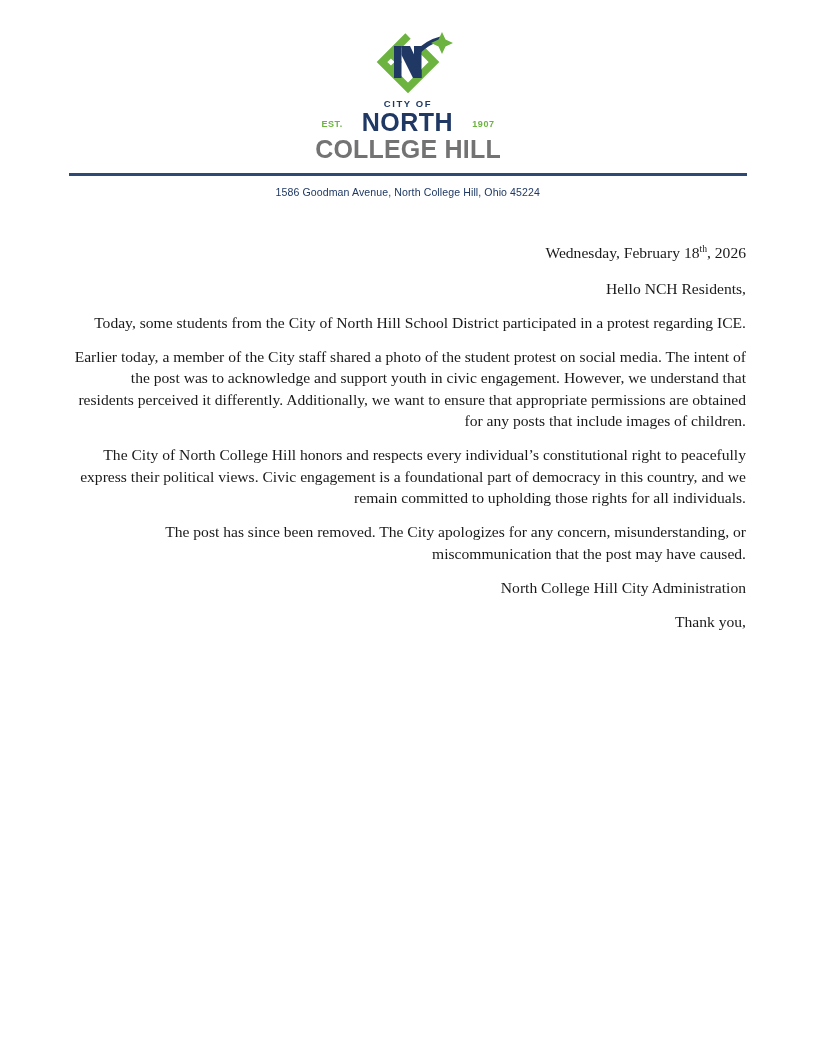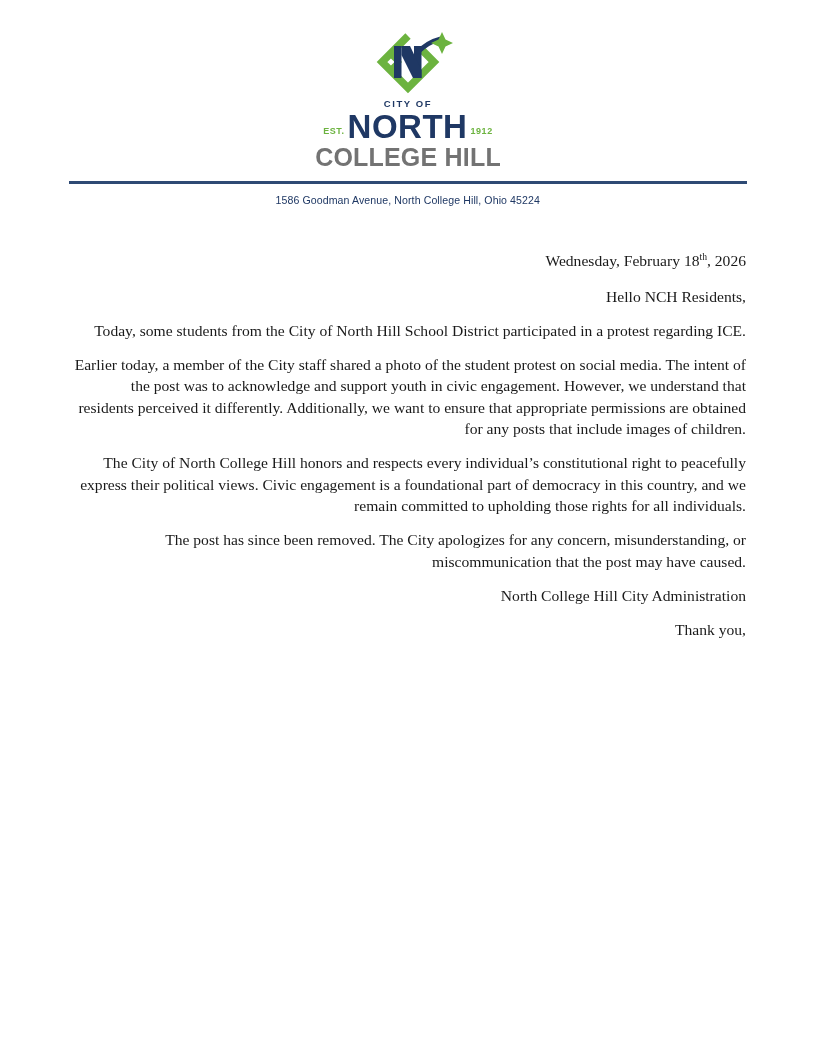--- a/index.html
+++ b/index.html
@@ -50,37 +50,37 @@
     font-weight: 700;
     letter-spacing: 1.6px;
     color: #1f3864;
     margin-top: -2px;
   }
 
   .wordmark-row1 {
     display: flex;
     align-items: baseline;
     justify-content: center;
-    gap: 3px;
+    gap: 19px;
     margin-top: 1px;
   }
 
   .est, .year {
     font-family: "Liberation Sans", sans-serif;
     font-size: 9px;
     font-weight: 700;
     letter-spacing: 0.6px;
     color: #6cb33f;
     position: relative;
     top: -4px;
   }
 
   .north {
     font-family: "Liberation Sans", sans-serif;
-    font-size: 33px;
+    font-size: 25px;
     font-weight: 700;
     letter-spacing: 0.5px;
     color: #1f3864;
     line-height: 1;
   }
 
   .wordmark-row2 {
     font-family: "Liberation Sans", sans-serif;
     font-size: 25px;
     font-weight: 700;
@@ -163,21 +163,21 @@
         <path d="M70 24 Q80 14 92 11" fill="none" stroke="#1f3864" stroke-width="4.5" stroke-linecap="round"></path>
 
         <path d="M94 4 L97.5 11.5 L105 15 L97.5 18.5 L94 26 L90.5 18.5 L83 15 L90.5 11.5 Z" fill="#6cb33f"></path>
       </svg>
 
       <div class="city-of">CITY OF</div>
 
       <div class="wordmark-row1">
         <span class="est">EST.</span>
         <span class="north">NORTH</span>
-        <span class="year">1912</span>
+        <span class="year">1907</span>
       </div>
 
       <div class="wordmark-row2">COLLEGE HILL</div>
     </div>
 
     <div class="rule"></div>
 
     <div class="address">1586 Goodman Avenue, North College Hill, Ohio 45224</div>
   </div>
 

